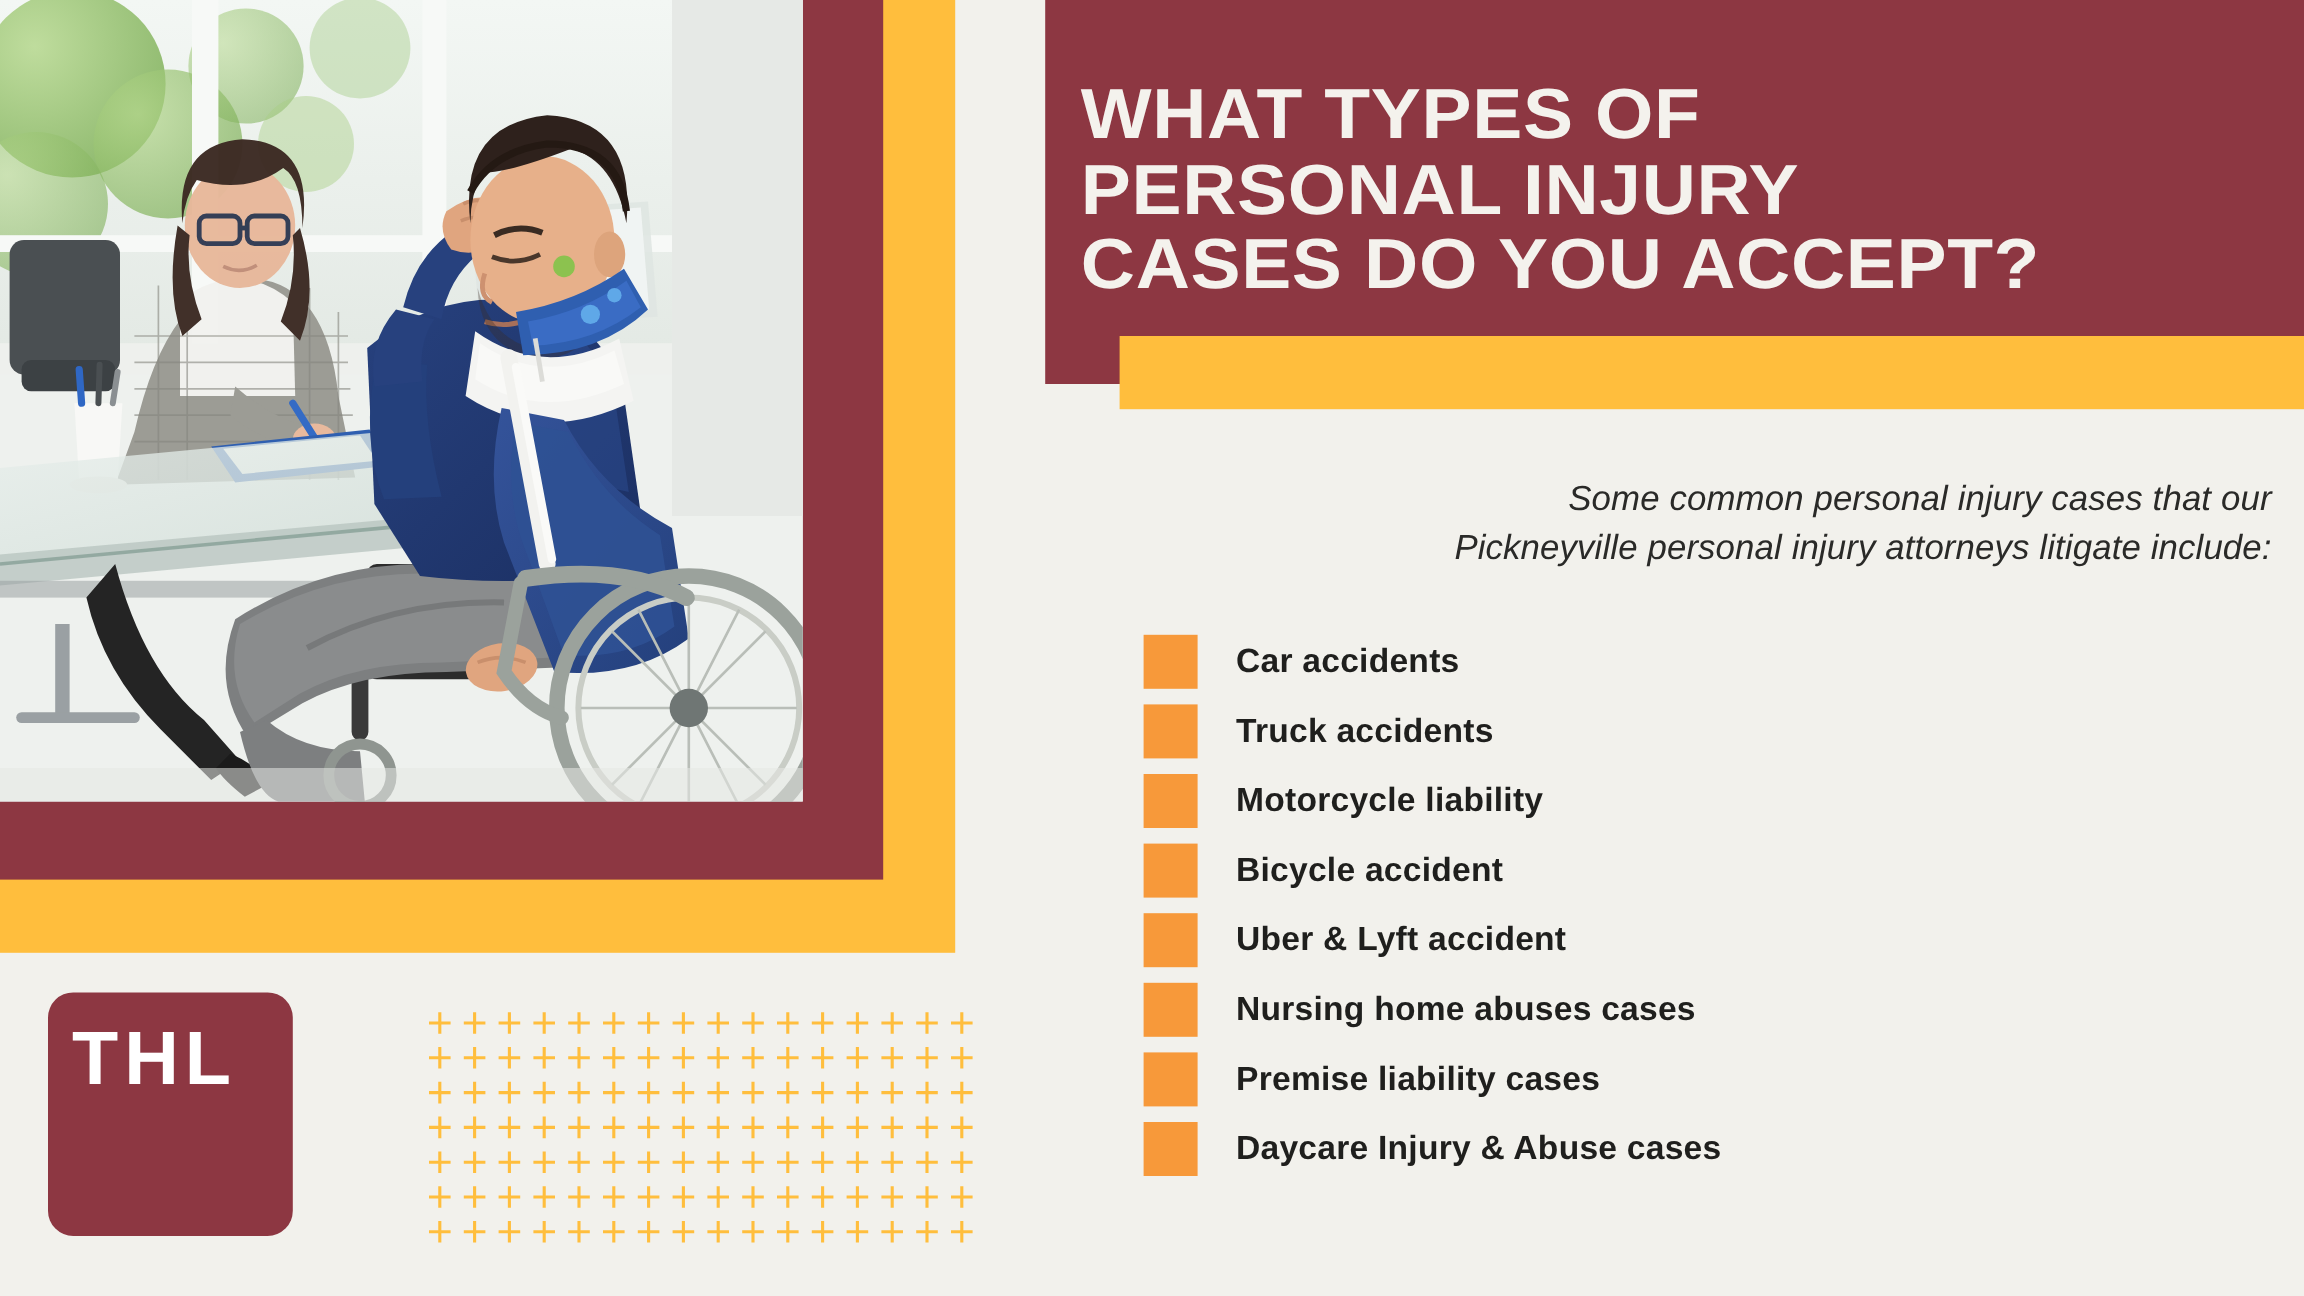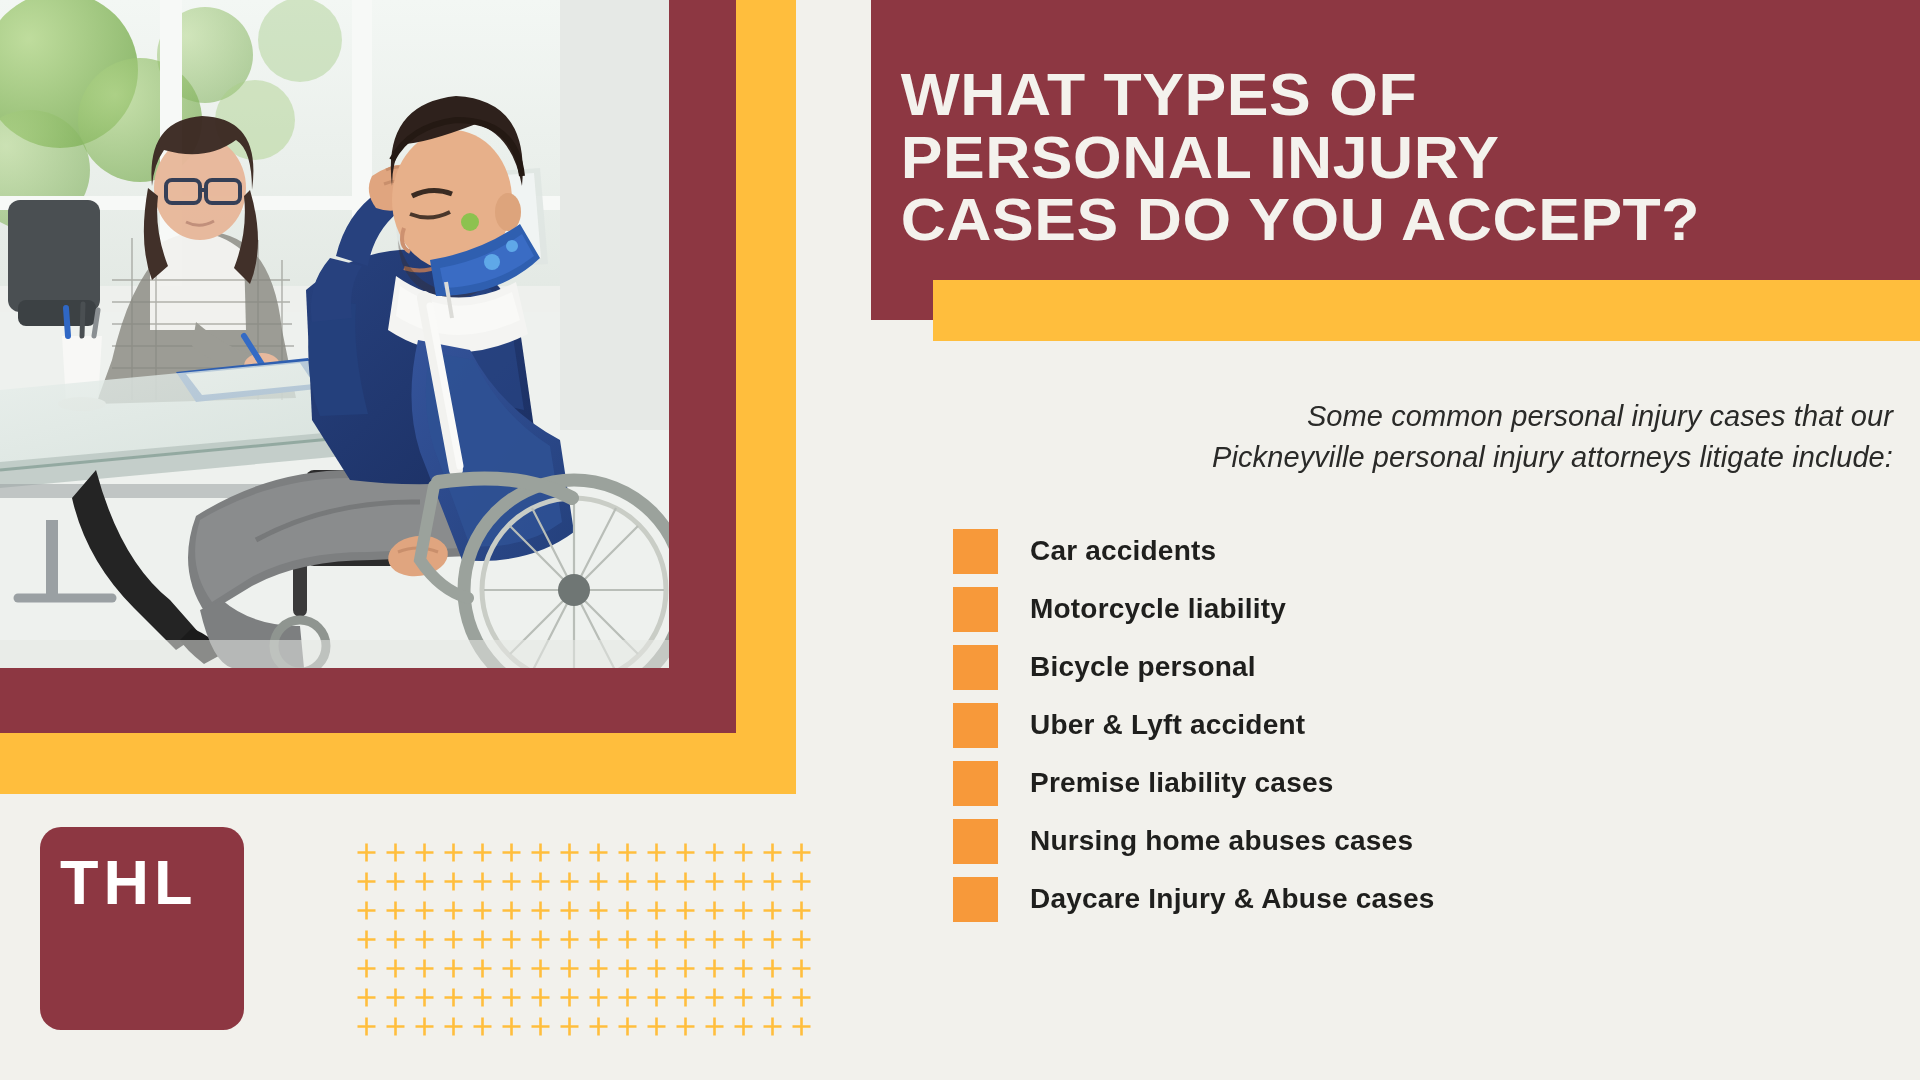--- a/index.html
+++ b/index.html
@@ -299,37 +299,41 @@
 <p id="subtitle">Some common personal injury cases that our
 Pickneyville personal injury attorneys litigate include:</p>
 
 <ul id="case-list">
     <li class="case-item">
       <span class="case-swatch"></span>
       <span class="case-label">Car accidents</span>
     </li>
     <li class="case-item">
       <span class="case-swatch"></span>
+      <span class="case-label">Truck accidents</span>
+    </li>
+    <li class="case-item">
+      <span class="case-swatch"></span>
       <span class="case-label">Motorcycle liability</span>
     </li>
     <li class="case-item">
       <span class="case-swatch"></span>
-      <span class="case-label">Bicycle personal</span>
+      <span class="case-label">Bicycle accident</span>
     </li>
     <li class="case-item">
       <span class="case-swatch"></span>
       <span class="case-label">Uber &amp; Lyft accident</span>
     </li>
     <li class="case-item">
       <span class="case-swatch"></span>
+      <span class="case-label">Nursing home abuses cases</span>
+    </li>
+    <li class="case-item">
+      <span class="case-swatch"></span>
       <span class="case-label">Premise liability cases</span>
-    </li>
-    <li class="case-item">
-      <span class="case-swatch"></span>
-      <span class="case-label">Nursing home abuses cases</span>
     </li>
     <li class="case-item">
       <span class="case-swatch"></span>
       <span class="case-label">Daycare Injury &amp; Abuse cases</span>
     </li>
   </ul>
 
 <div id="logo-tile">
   <span id="logo-text">THL</span>
 </div>

